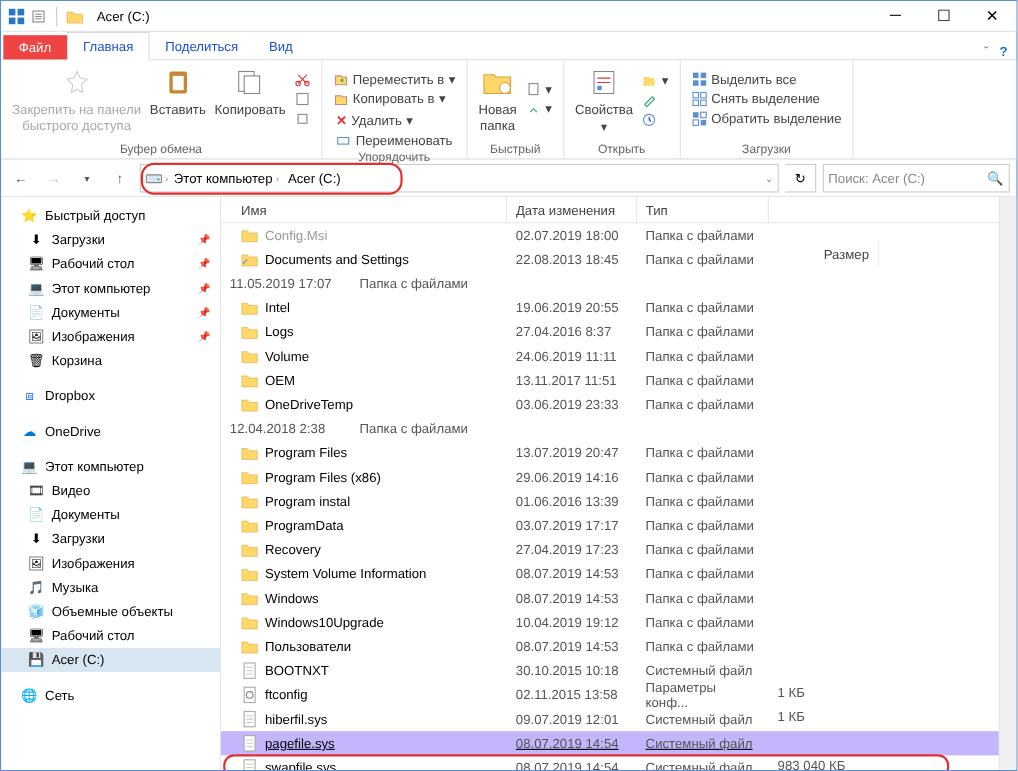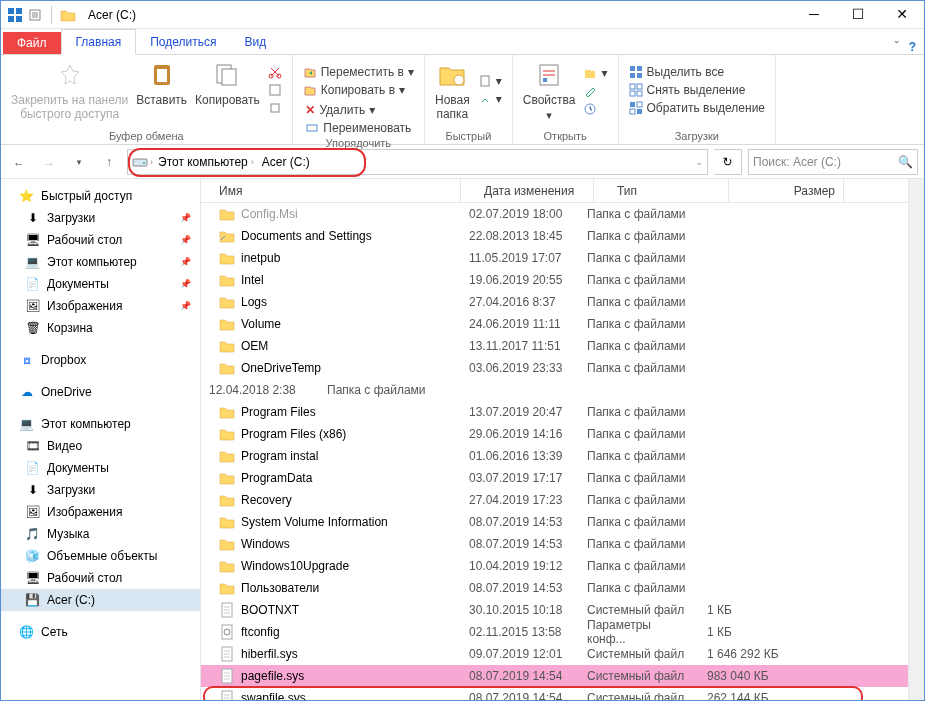--- a/index.html
+++ b/index.html
@@ -30,29 +30,29 @@
   .navbar .crumb { display: flex; align-items: center; gap: 3px; padding: 0 3px; }
   .navbar .refresh { width: 28px; height: 26px; border: 1px solid #ccc; display: flex; align-items: center; justify-content: center; border-left: none; }
   .navbar .search { width: 170px; height: 26px; border: 1px solid #ccc; display: flex; align-items: center; padding: 0 4px; color: #888; justify-content: space-between; }
   .main { display: flex; height: calc(701px - 28px - 26px - 90px - 34px - 2px); }
   .sidebar { width: 200px; border-right: 1px solid #e5e5e5; overflow-y: auto; padding: 6px 0; }
   .sidebar .item { display: flex; align-items: center; gap: 6px; padding: 3px 0 3px 24px; cursor: default; }
   .sidebar .item.top { font-weight: 400; padding-left: 18px; }
   .sidebar .item.sel { background: #d8e6f2; }
   .sidebar .spacer { height: 10px; }
   .content { flex: 1; display: flex; flex-direction: column; }
-  .cols { display: flex; height: 24px; border-bottom: 1px solid #e8e8e8; color: #444; gap: 15px; }
+  .cols { display: flex; height: 24px; border-bottom: 1px solid #e8e8e8; color: #444; }
   .cols > div { padding: 0 8px; border-right: 1px solid #e8e8e8; height: 100%; display: flex; align-items: center; }
   .c-name { width: 260px; }
   .c-date { width: 118px; }
   .c-type { width: 120px; }
-  .c-size { width: 100px; justify-content: flex-end; }
+  .c-size { width: 100px; justify-content: flex-end; margin-top: 40px; }
   .files { flex: 1; overflow-y: auto; position: relative; }
   .file { display: flex; height: 22px; align-items: center; position: relative; }
-  .file.sel { background: #f9a8d4; }
+  .file.sel { background: #c4b5fd; text-decoration: underline; }
   .file .hl { position: absolute; left: 2px; top: -1px; height: 22px; width: 660px; border: 2px solid #e03030; border-radius: 10px; pointer-events: none; }
   .file > div { padding: 0 8px; }
   .file .c-name { display: flex; gap: 6px; align-items: center; padding-left: 18px; }
   .file .c-date, .file .c-type, .file .c-size { color: #555; }
   .ico { width: 16px; height: 16px; display: inline-flex; align-items: center; justify-content: center; flex-shrink: 0; }
   .scrollbar { width: 16px; background: #f0f0f0; border-left: 1px solid #e5e5e5; }
   .chev { font-size: 9px; color: #888; }
 </style>
 </head>
 <body>
@@ -408,28 +408,20 @@
                 <path d="M2 11l4-4" stroke="#5a8fd6"></path>
               </svg>
             </span>
             <span>Documents and Settings</span>
           </div>
           <div class="c-date">22.08.2013 18:45</div>
           <div class="c-type">Папка с файлами</div>
           <div class="c-size"></div>
         </div>
         <div class="file">
-          <div class="c-name">
-            <span class="ico">
-              <svg width="16" height="14">
-                <path d="M1 3h5l2 2h7v8H1z" fill="#ffd869" stroke="#d9a23a" stroke-width="0.5"></path>
-              </svg>
-            </span>
-            <span>inetpub</span>
-          </div>
           <div class="c-date">11.05.2019 17:07</div>
           <div class="c-type">Папка с файлами</div>
           <div class="c-size"></div>
         </div>
         <div class="file">
           <div class="c-name">
             <span class="ico">
               <svg width="16" height="14">
                 <path d="M1 3h5l2 2h7v8H1z" fill="#ffd869" stroke="#d9a23a" stroke-width="0.5"></path>
               </svg>

